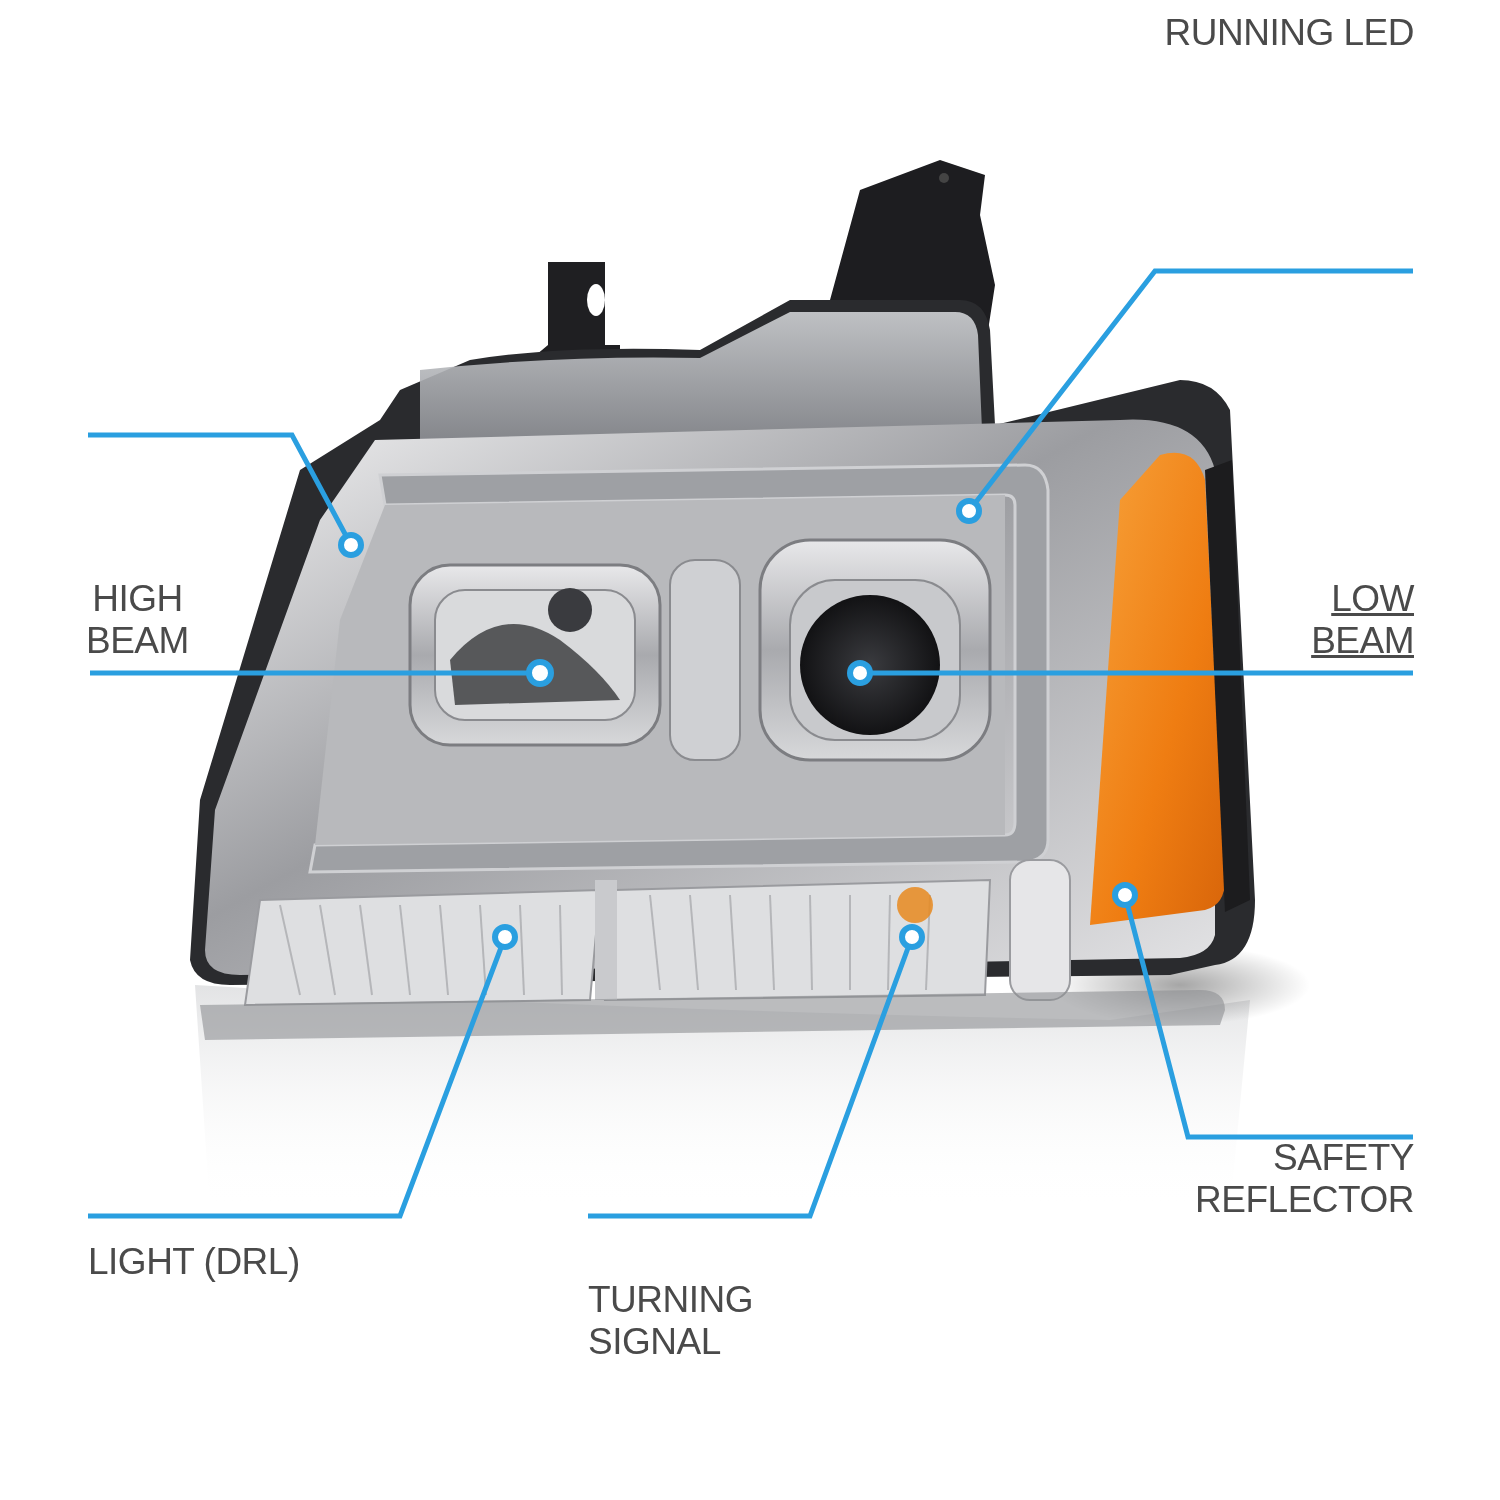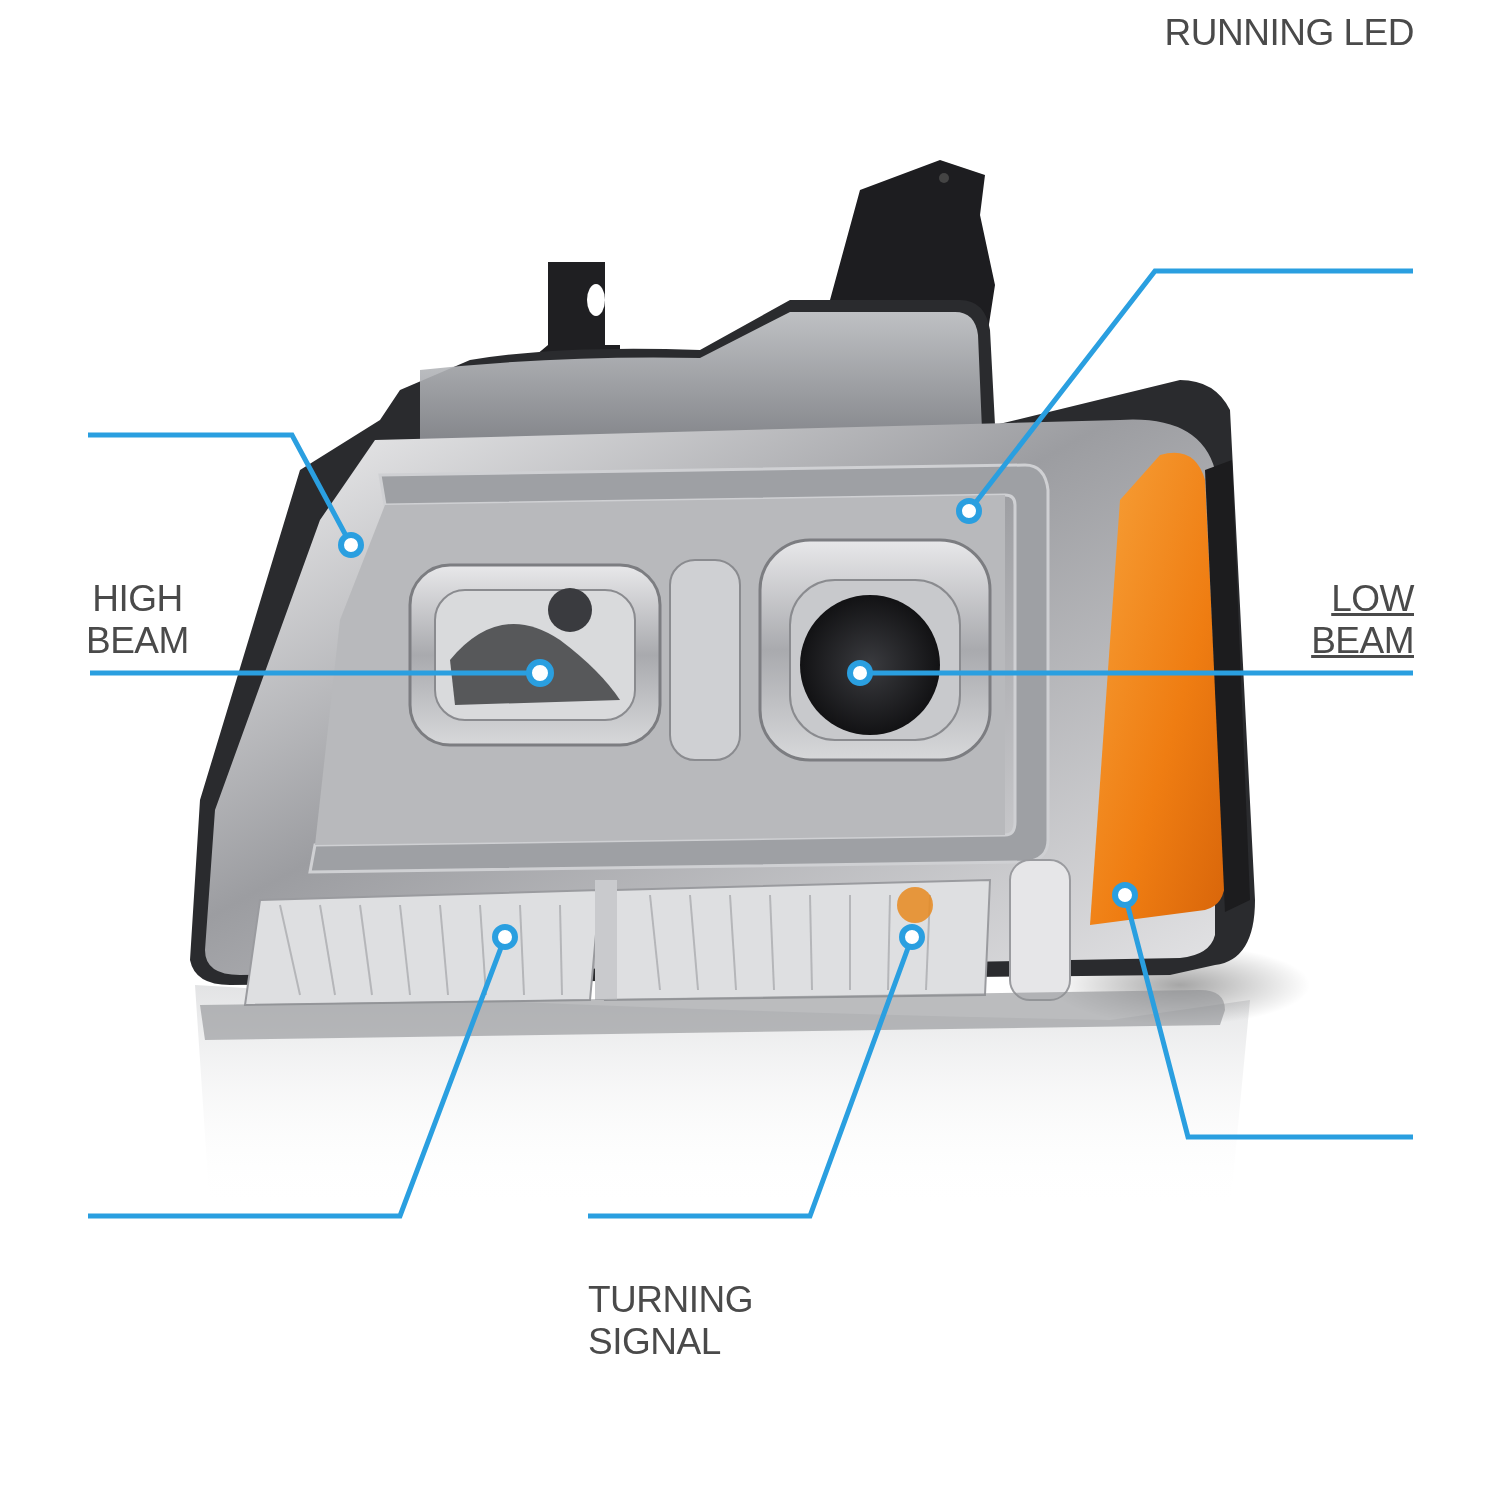--- a/index.html
+++ b/index.html
@@ -139,22 +139,27 @@
   <div class="label" style="left:86px; top:578px;text-align:center;">
     <span class="ln">HIGH</span>
     <span class="ln">BEAM</span>
   </div>
 
   <div class="label right" style="right:86px; top:578px;text-decoration:underline;">
     <span class="ln">LOW</span>
     <span class="ln">BEAM</span>
   </div>
 
+  <div class="label right" style="right:86px; top:1137px;">
+    <span class="ln">SAFETY</span>
+    <span class="ln">REFLECTOR</span>
+  </div>
 
   <div class="label" style="left:88px; top:1241px;">
+    <span class="ln">LIGHT (DRL)</span>
   </div>
 
   <div class="label" style="left:588px; top:1241px;margin-top:38px;">
     <span class="ln">TURNING</span>
     <span class="ln">SIGNAL</span>
   </div>
 
 </div>
 
 </body></html>

